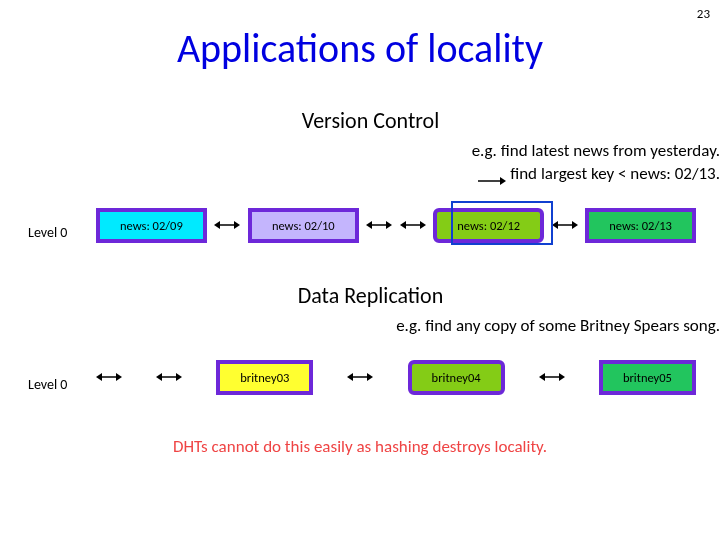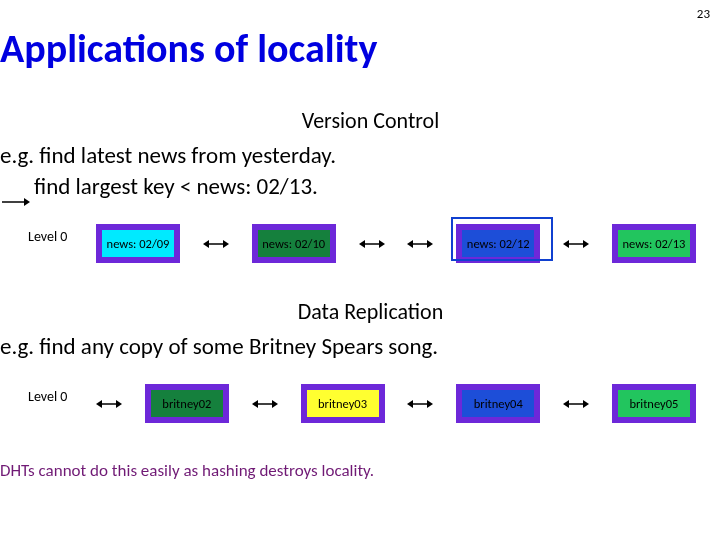--- a/index.html
+++ b/index.html
@@ -13,99 +13,101 @@
   }
   .slide-number {
     position: absolute;
     top: 6px;
     right: 10px;
     font-size: 13px;
     color: #000;
     text-align: right;
   }
   .title {
+    text-align: center;
     font-size: 40px;
-    font-weight: 700;
+    font-weight: 400;
     color: #0000e0;
     margin-top: 24px;
     font-family: "Calibri", "Segoe UI", Arial, sans-serif;
   }
   .section-heading {
     text-align: center;
     font-size: 22px;
     color: #000;
     margin-top: 34px;
     font-family: "Calibri", "Segoe UI", Arial, sans-serif;
     padding-left: 21px;
   }
   .section-heading.data-rep {
   }
   .subtext {
-    text-align: left;
-    font-size: 23px;
+    text-align: right;
+    font-size: 17px;
     color: #000;
     margin-top: 6px;
     line-height: 1.35;
   }
   .subtext .arrow-inline {
     display: inline-block;
     width: 30px;
     height: 10px;
     vertical-align: middle;
     margin-right: 4px;
   }
   .row-container {
     position: relative;
     margin-top: 22px;
     height: 40px;
   }
   .level-label {
     position: absolute;
     left: 28px;
-    top: 4px;
+    top: 16px;
     font-size: 14px;
     color: #000;
   }
   .boxes {
     position: absolute;
     left: 96px;
     top: 0;
     width: 600px;
     display: flex;
     align-items: center;
     justify-content: space-between;
   }
   .node {
-    border: 6px solid #6d28d9;
+    border: 4px solid #6d28d9;
     font-size: 12.5px;
-    padding: 6px 0;
-    text-align: center;
+    padding: 6px 20px;
+    text-align: left;
     min-width: 84px;
     white-space: nowrap;
   }
   .arrow {
     width: 26px;
     height: 14px;
     flex: 0 0 auto;
   }
   .highlight-box {
     position: absolute;
     border: 2px solid #1040d0;
     pointer-events: none;
   }
   .footer-note {
+    text-align: center;
     font-size: 17px;
-    color: #701a75;
+    color: #ef4444;
     margin-top: 36px;
   }
   
   .c-cyan   { background: #00eaff; }
-  .c-green  { background: #15803d; }
+  .c-green  { background: #c4b5fd; }
   .c-yellow { background: #ffff30; }
-  .c-gray   { background: #1d4ed8; }
+  .c-gray   { background: #84cc16; border-radius: 6px; }
   .c-pink   { background: #22c55e; }
 </style>
 </head>
 <body>
 
 <div class="slide-number">23</div>
 
 <h1 class="title">Applications of locality</h1>
 
 <div class="section-heading">Version Control</div>
@@ -156,21 +158,20 @@
 </div>
 
 <div class="row-container">
   <div class="level-label">Level 0</div>
   <div class="boxes">
     <svg class="arrow" viewBox="0 0 26 14">
         <polygon points="6,3 0,7 6,11" fill="#000"></polygon>
         <line x1="6" y1="7" x2="20" y2="7" stroke="#000" stroke-width="1.5"></line>
         <polygon points="20,3 26,7 20,11" fill="#000"></polygon>
       </svg>
-    <div class="node c-green">britney02</div>
     <svg class="arrow" viewBox="0 0 26 14">
         <polygon points="6,3 0,7 6,11" fill="#000"></polygon>
         <line x1="6" y1="7" x2="20" y2="7" stroke="#000" stroke-width="1.5"></line>
         <polygon points="20,3 26,7 20,11" fill="#000"></polygon>
       </svg>
     <div class="node c-yellow">britney03</div>
     <svg class="arrow" viewBox="0 0 26 14">
         <polygon points="6,3 0,7 6,11" fill="#000"></polygon>
         <line x1="6" y1="7" x2="20" y2="7" stroke="#000" stroke-width="1.5"></line>
         <polygon points="20,3 26,7 20,11" fill="#000"></polygon>

